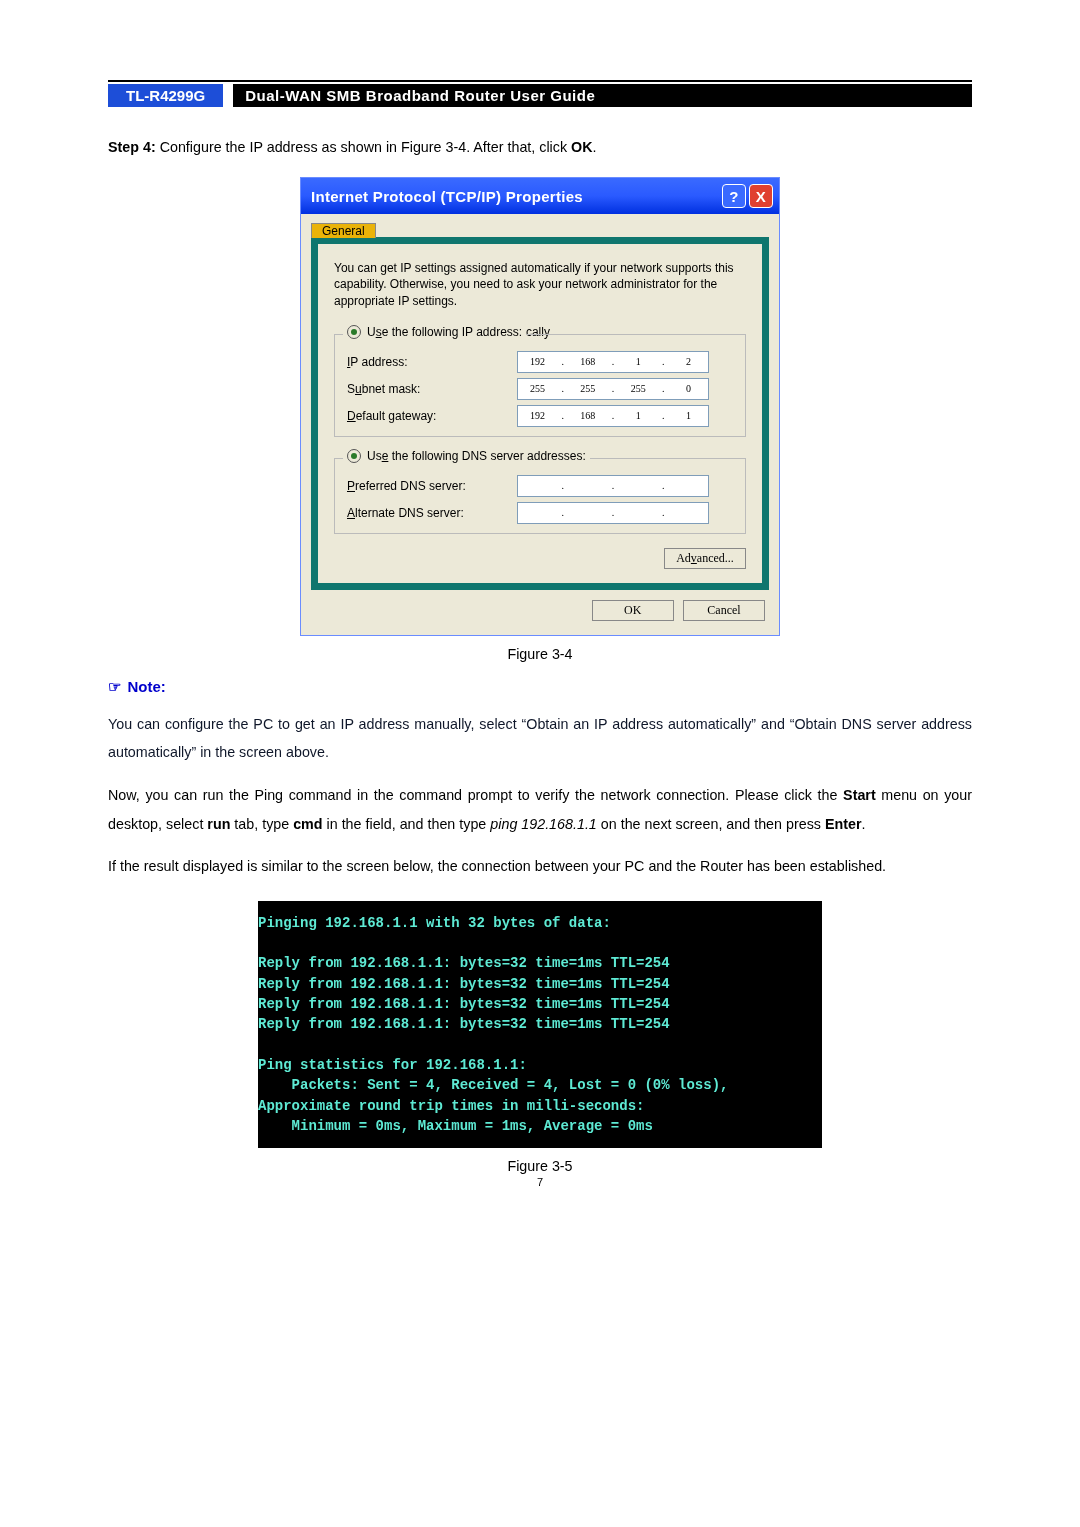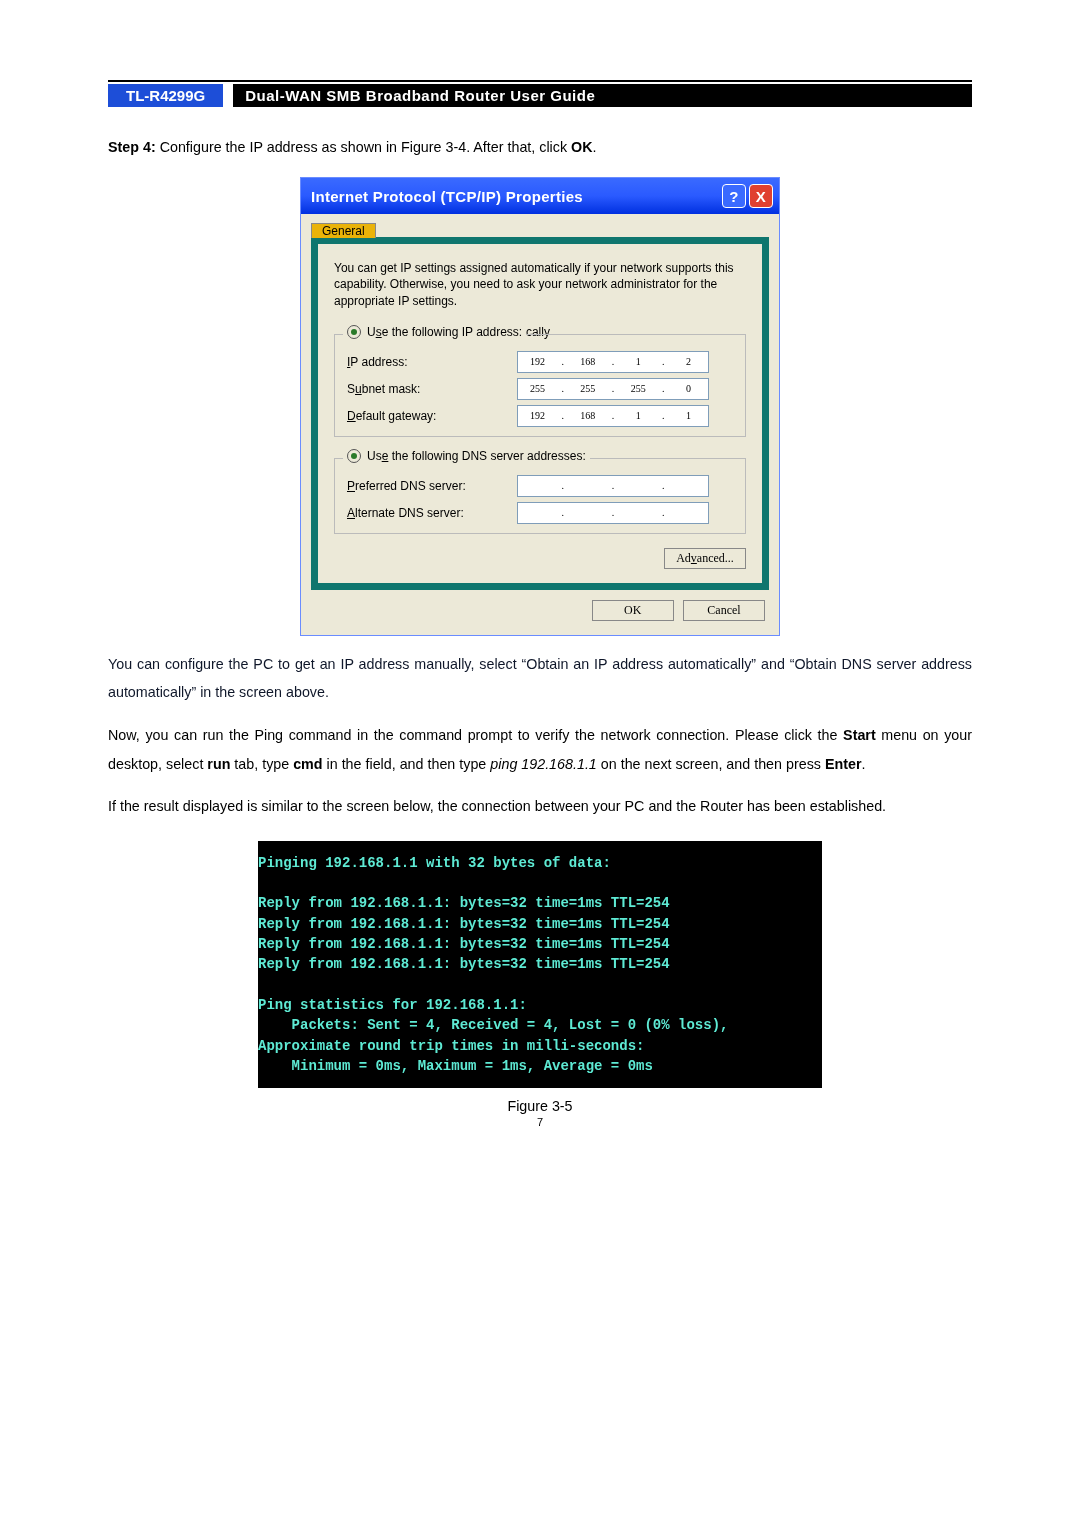--- a/index.html
+++ b/index.html
@@ -161,21 +161,23 @@
      <button class="winbtn"><span>Ad</span><span class="u">v</span><span>anced...</span></button>
     </div>
    </div>
    <div class="btnrow2">
     <button class="winbtn">OK</button>
     <button class="winbtn">Cancel</button>
    </div>
   </div>
  </div>
 
+ <div class="figcap">Figure 3-4</div>
 
+ <div class="note-hdr"><span class="hand">☞</span><span>Note:</span></div>
  <div class="note-body">You can configure the PC to get an IP address manually, select “Obtain an IP address automatically” and “Obtain DNS server address automatically” in the screen above.</div>
 
  <div class="para">
   <span>Now, you can run the Ping command in the command prompt to verify the network connection. Please click the </span><span class="b" style="font-weight:bold">Start</span><span> menu on your desktop, select </span><span class="b" style="font-weight:bold">run</span><span> tab, type </span><span class="b" style="font-weight:bold">cmd</span><span> in the field, and then type </span><span class="i" style="font-style:italic">ping 192.168.1.1</span><span> on the next screen, and then press </span><span class="b" style="font-weight:bold">Enter</span><span>.</span>
  </div>
 
  <div class="para">If the result displayed is similar to the screen below, the connection between your PC and the Router has been established.</div>
 
  <div class="term">Pinging 192.168.1.1 with 32 bytes of data:
 

